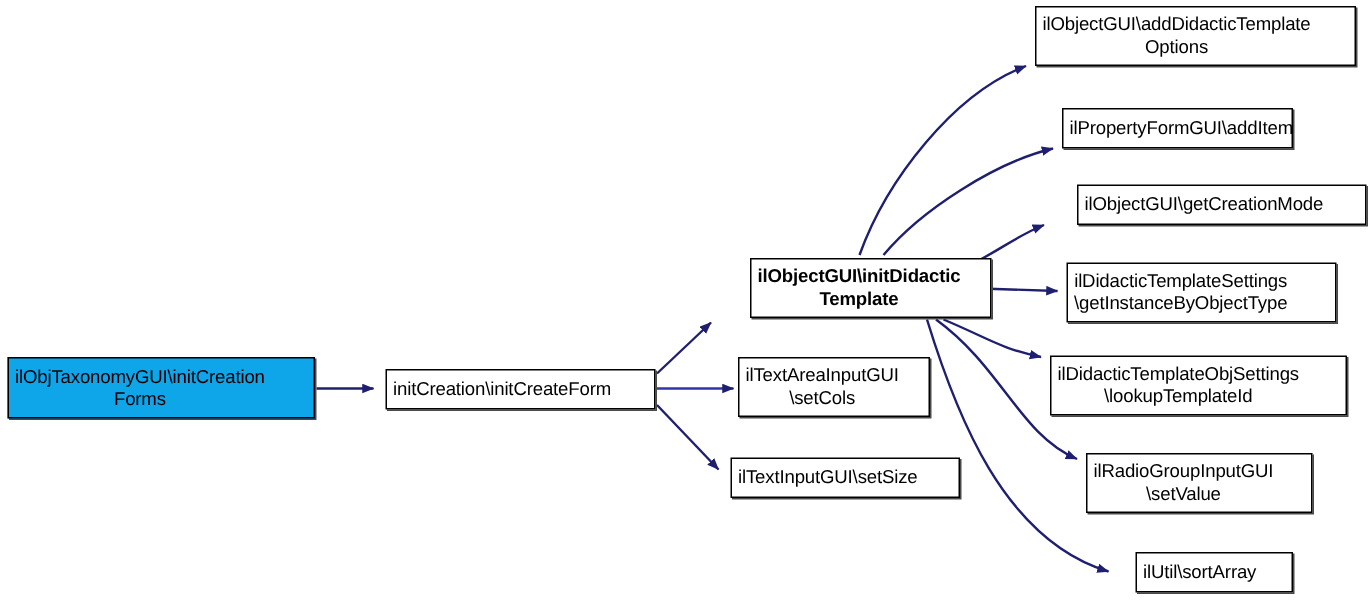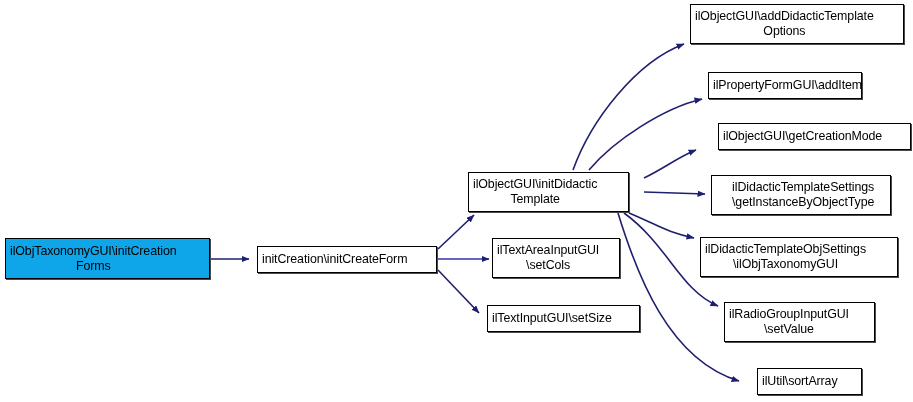--- a/index.html
+++ b/index.html
@@ -79,29 +79,29 @@
     <path d="M629,213 C660,226 666,232 694,238" stroke="#1f1f70" stroke-width="1.6" fill="none" marker-end="url(#arrow)"></path>
 
     <path d="M624,213 C668,245 680,290 718,306" stroke="#1f1f70" stroke-width="1.6" fill="none" marker-end="url(#arrow)"></path>
 
     <path d="M618,213 C637,275 669,360 739,381" stroke="#1f1f70" stroke-width="1.6" fill="none" marker-end="url(#arrow)"></path>
   </svg>
 
 <div class="node highlight" style="left: 5px; top: 238px; width: 205px; height: 41px;"><span class="node-label">ilObjTaxonomyGUI\initCreation
 Forms</span></div>
     <div class="node" style="left: 257px; top: 246px; width: 180px; height: 27px;"><span class="node-label">initCreation\initCreateForm</span></div>
-    <div class="node" style="left: 468px; top: 172px; width: 161px; height: 40px;"><span class="node-label">ilObjectGUI\initDidactic
+    <div class="node" style="left: 500px; top: 172px; width: 161px; height: 40px; font-weight: bold;"><span class="node-label">ilObjectGUI\initDidactic
 Template</span></div>
     <div class="node" style="left: 492px; top: 238px; width: 128px; height: 40px;"><span class="node-label">ilTextAreaInputGUI
 \setCols</span></div>
     <div class="node" style="left: 487px; top: 305px; width: 153px; height: 27px;"><span class="node-label">ilTextInputGUI\setSize</span></div>
     <div class="node" style="left: 690px; top: 4px; width: 214px; height: 40px;"><span class="node-label">ilObjectGUI\addDidacticTemplate
 Options</span></div>
     <div class="node" style="left: 708px; top: 72px; width: 154px; height: 27px;"><span class="node-label">ilPropertyFormGUI\addItem</span></div>
     <div class="node" style="left: 702px; top: 123px; width: 193px; height: 27px; margin-left: 16px;"><span class="node-label">ilObjectGUI\getCreationMode</span></div>
-    <div class="node" style="left: 711px; top: 175px; width: 180px; height: 40px; padding-left: 16px;"><span class="node-label">ilDidacticTemplateSettings
+    <div class="node" style="left: 711px; top: 175px; width: 180px; height: 40px;"><span class="node-label">ilDidacticTemplateSettings
 \getInstanceByObjectType</span></div>
     <div class="node" style="left: 700px; top: 237px; width: 198px; height: 40px;"><span class="node-label">ilDidacticTemplateObjSettings
-\ilObjTaxonomyGUI</span></div>
+\lookupTemplateId</span></div>
     <div class="node" style="left: 724px; top: 302px; width: 151px; height: 40px;"><span class="node-label">ilRadioGroupInputGUI
 \setValue</span></div>
     <div class="node" style="left: 745px; top: 368px; width: 105px; height: 27px; margin-left: 12px;"><span class="node-label">ilUtil\sortArray</span></div>
   </div>
 
 </body></html>

